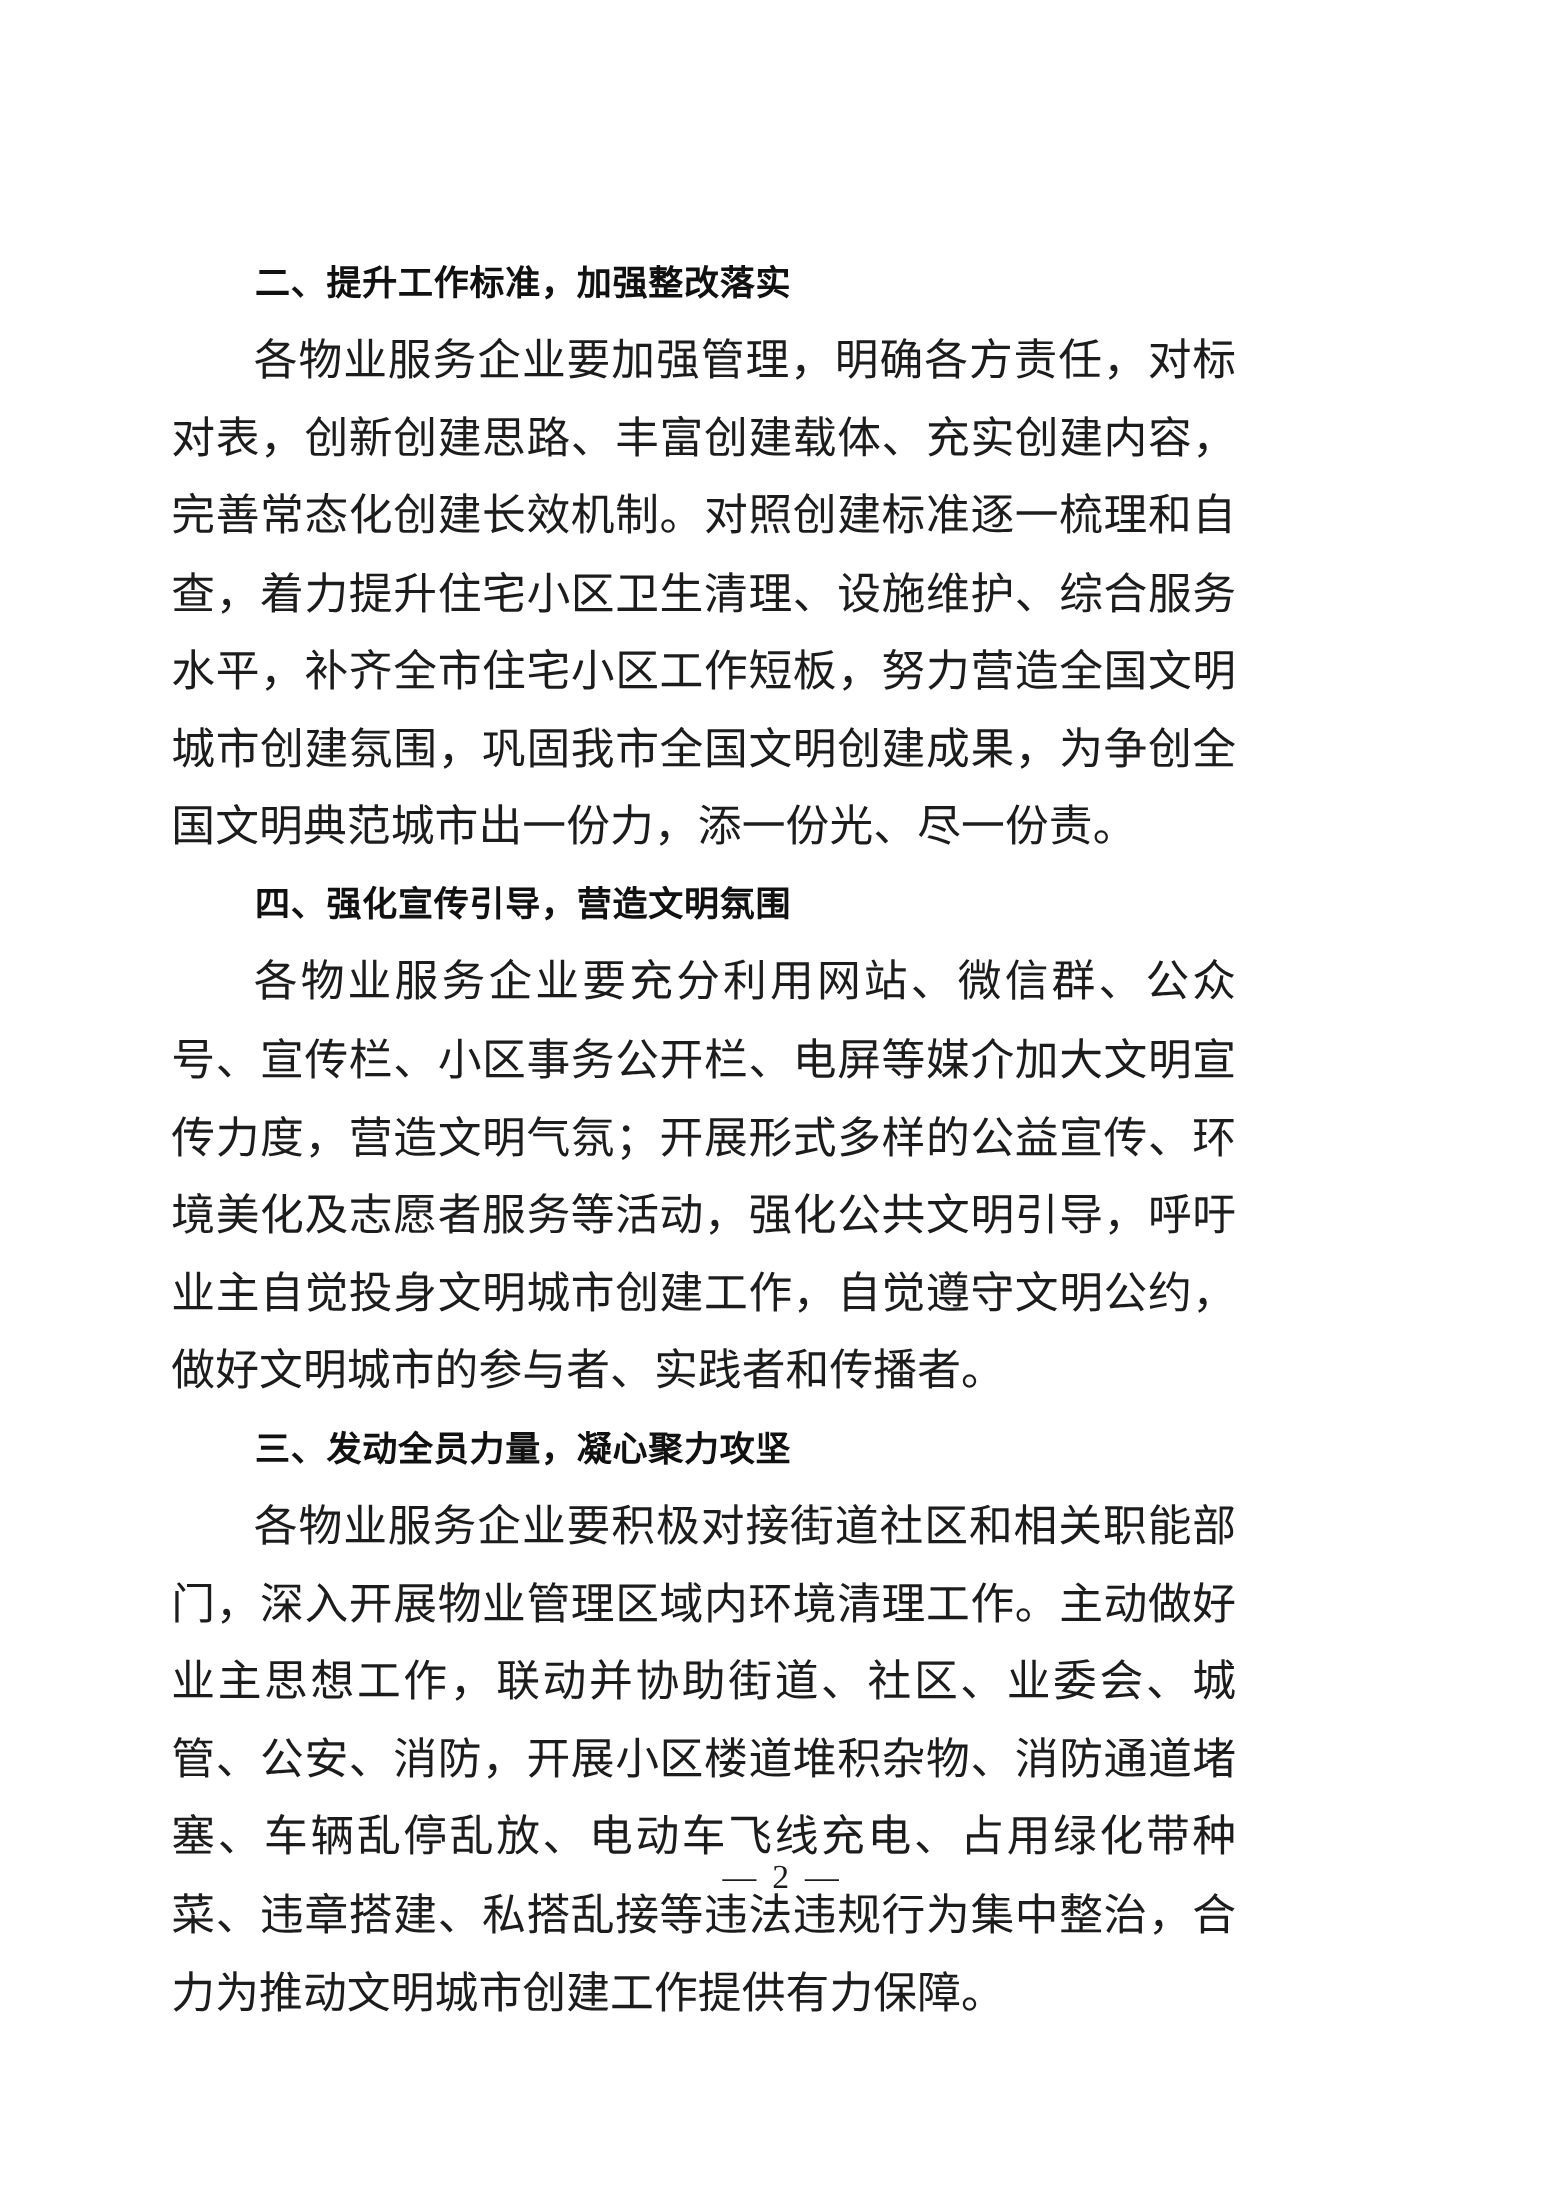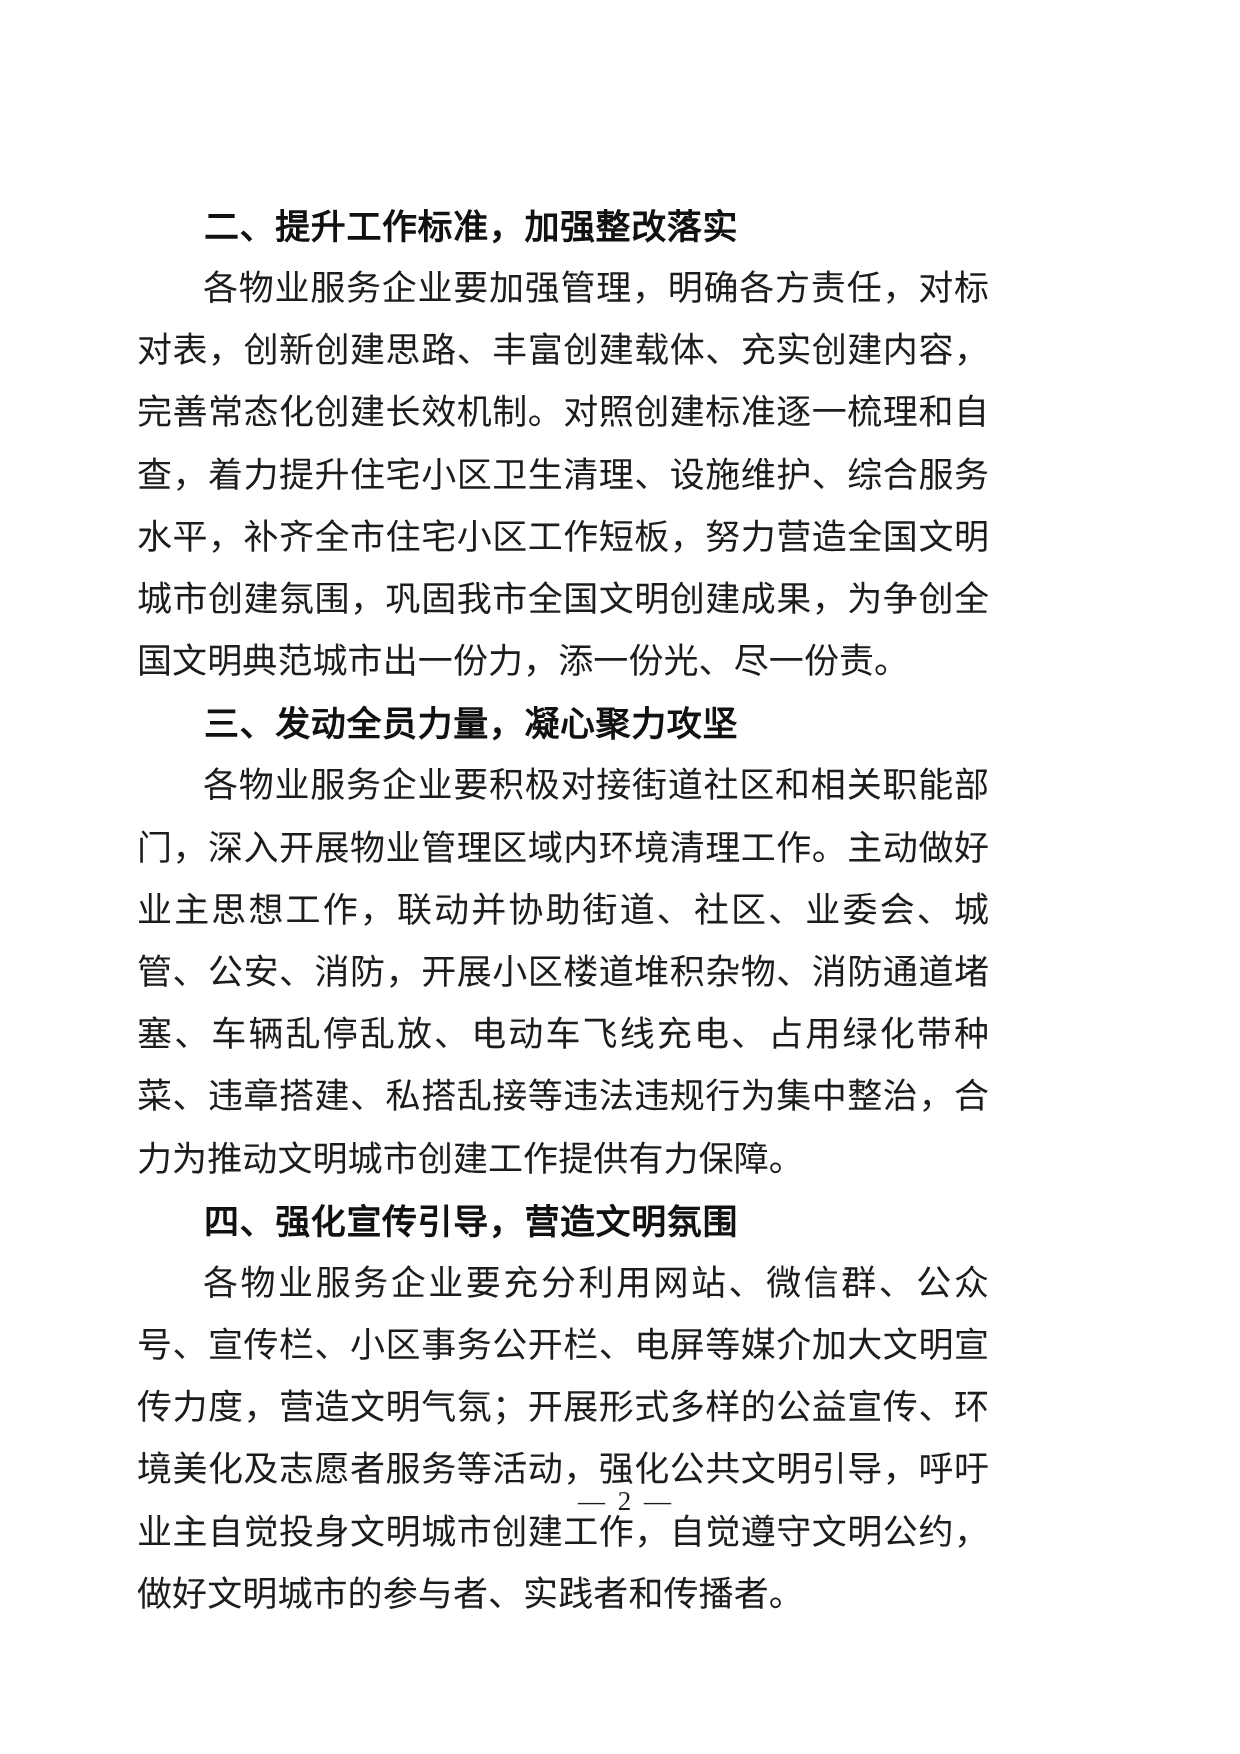--- a/index.html
+++ b/index.html
@@ -30,21 +30,21 @@
     position: absolute;
     left: 137px;
     top: 196px;
     width: 852px;
   }
 
   
   .section-heading {
     font-family: "DejaVu Sans", "Liberation Sans", sans-serif;
     font-weight: 700;
-    font-size: 35px;
+    font-size: 28px;
     line-height: 62px;
     letter-spacing: 0.6px;
     color: #111111;
     text-indent: 67px;
     margin: 0;
     white-space: nowrap;
   }
 
   
   .body-paragraph {
@@ -91,27 +91,27 @@
 <div class="page">
 
   <div class="page-body">
 
     <div class="block">
       <h2 class="section-heading">二、提升工作标准，加强整改落实</h2>
       <p class="body-paragraph">各物业服务企业要加强管理，明确各方责任，对标对表，创新创建思路、丰富创建载体、充实创建内容，完善常态化创建长效机制。对照创建标准逐一梳理和自查，着力提升住宅小区卫生清理、设施维护、综合服务水平，补齐全市住宅小区工作短板，努力营造全国文明城市创建氛围，巩固我市全国文明创建成果，为争创全国文明典范城市出一份力，添一份光、尽一份责。</p>
     </div>
 
     <div class="block">
-      <h2 class="section-heading">三、发动全员力量，凝心聚力攻坚</h2>
-      <p class="body-paragraph">各物业服务企业要积极对接街道社区和相关职能部门，深入开展物业管理区域内环境清理工作。主动做好业主思想工作，联动并协助街道、社区、业委会、城管、公安、消防，开展小区楼道堆积杂物、消防通道堵塞、车辆乱停乱放、电动车飞线充电、占用绿化带种菜、违章搭建、私搭乱接等违法违规行为集中整治，合力为推动文明城市创建工作提供有力保障。</p>
+      <h2 class="section-heading">四、强化宣传引导，营造文明氛围</h2>
+      <p class="body-paragraph">各物业服务企业要充分利用网站、微信群、公众号、宣传栏、小区事务公开栏、电屏等媒介加大文明宣传力度，营造文明气氛；开展形式多样的公益宣传、环境美化及志愿者服务等活动，强化公共文明引导，呼吁业主自觉投身文明城市创建工作，自觉遵守文明公约，做好文明城市的参与者、实践者和传播者。</p>
     </div>
 
     <div class="block">
-      <h2 class="section-heading">四、强化宣传引导，营造文明氛围</h2>
-      <p class="body-paragraph">各物业服务企业要充分利用网站、微信群、公众号、宣传栏、小区事务公开栏、电屏等媒介加大文明宣传力度，营造文明气氛；开展形式多样的公益宣传、环境美化及志愿者服务等活动，强化公共文明引导，呼吁业主自觉投身文明城市创建工作，自觉遵守文明公约，做好文明城市的参与者、实践者和传播者。</p>
+      <h2 class="section-heading">三、发动全员力量，凝心聚力攻坚</h2>
+      <p class="body-paragraph">各物业服务企业要积极对接街道社区和相关职能部门，深入开展物业管理区域内环境清理工作。主动做好业主思想工作，联动并协助街道、社区、业委会、城管、公安、消防，开展小区楼道堆积杂物、消防通道堵塞、车辆乱停乱放、电动车飞线充电、占用绿化带种菜、违章搭建、私搭乱接等违法违规行为集中整治，合力为推动文明城市创建工作提供有力保障。</p>
     </div>
 
   </div>
 
   <div class="page-footer">
     <span class="page-number">— 2 —</span>
   </div>
 
 </div>
 

